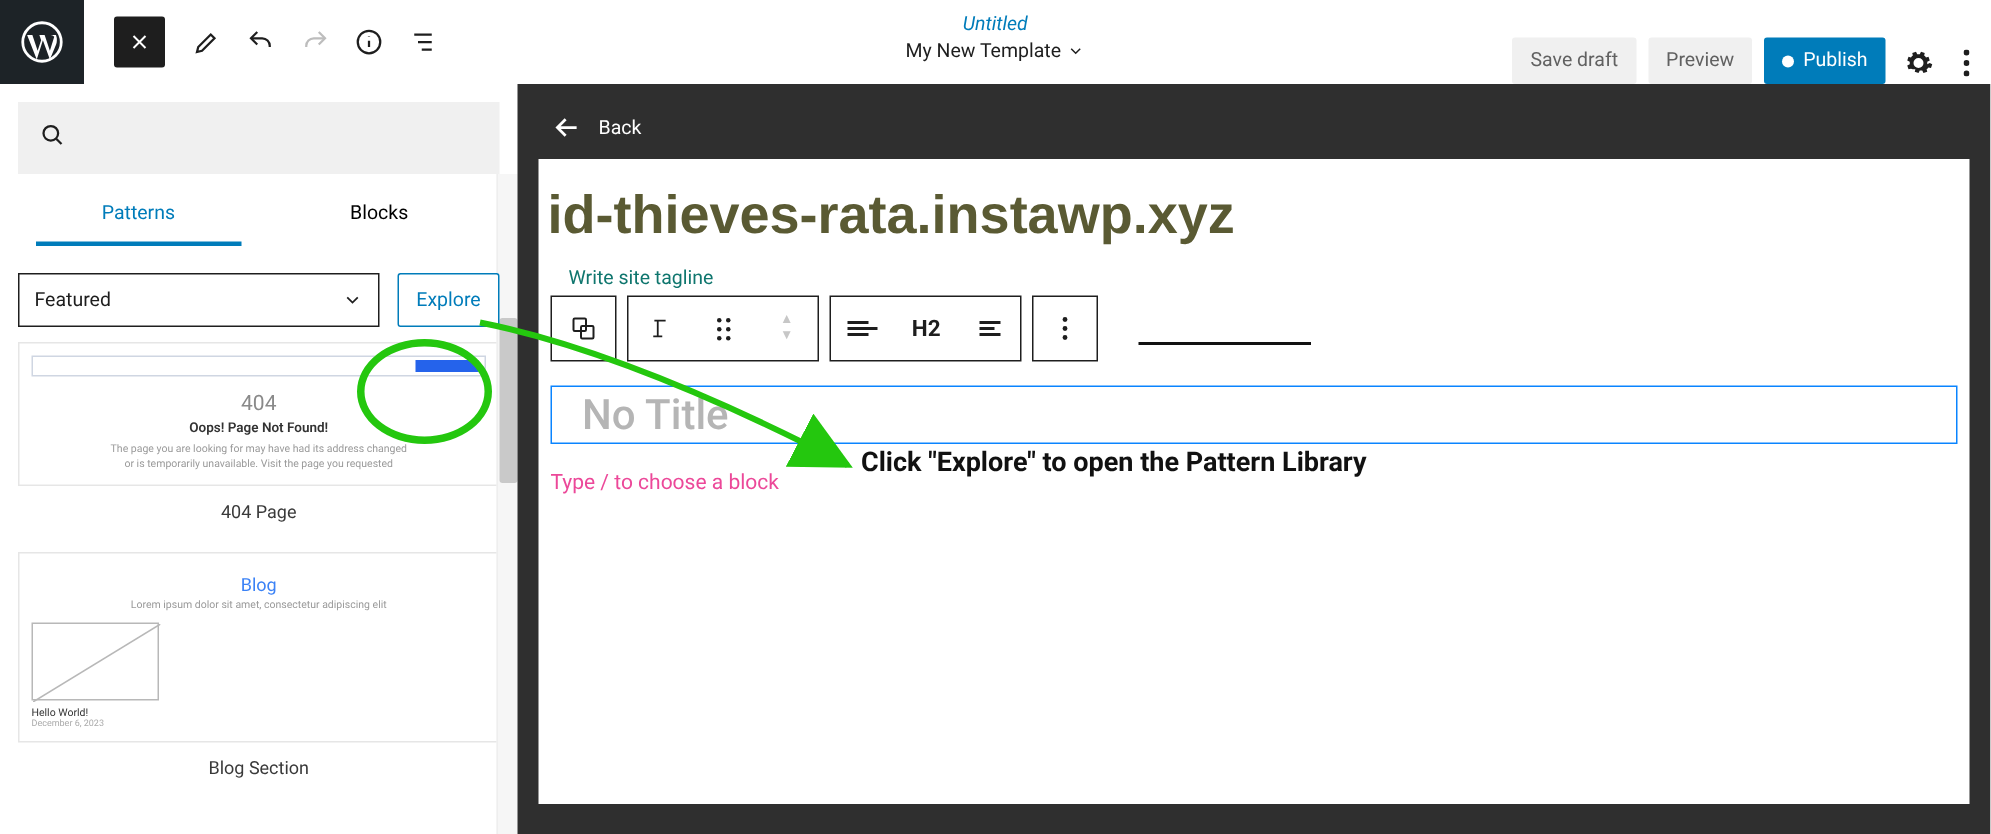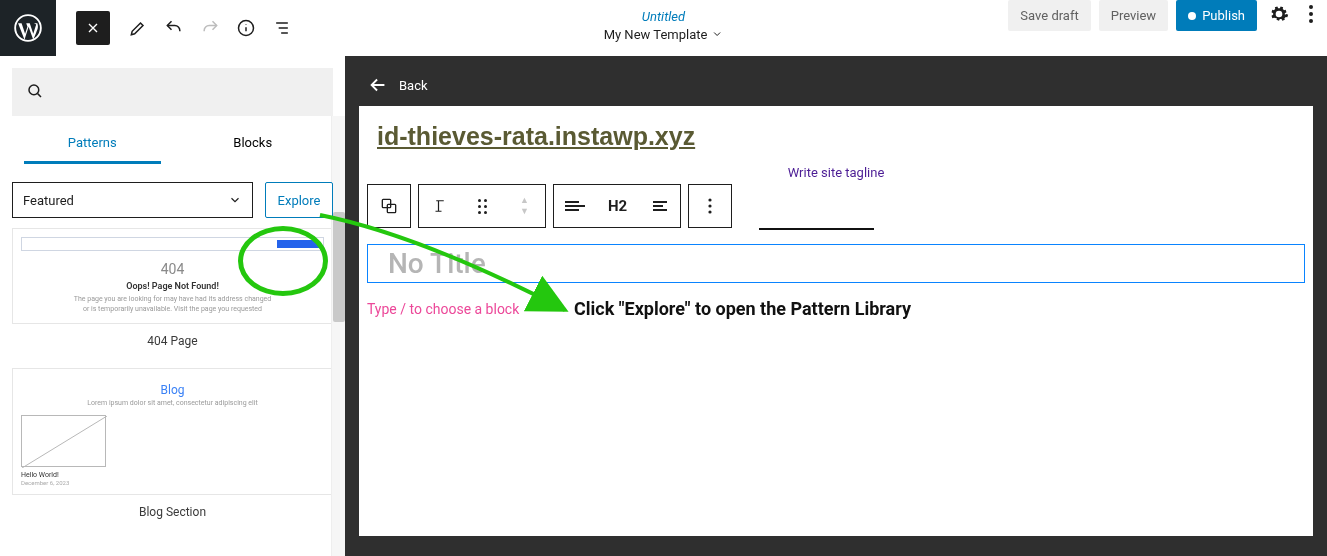--- a/index.html
+++ b/index.html
@@ -8,21 +8,21 @@
   
   .topbar { height:56px; display:flex; align-items:center; position:relative; background:#fff; }
   .wp-logo { width:56px; height:56px; background:#1d2327; display:flex; align-items:center; justify-content:center; }
   .wp-logo svg { width:28px; height:28px; fill:#fff; }
   .close-btn { width:34px; height:34px; margin-left:20px; margin-right:10px; background:#1e1e1e; color:#fff; display:flex; align-items:center; justify-content:center; border-radius:2px; cursor:pointer; }
   .tb-btn { width:36px; height:36px; display:flex; align-items:center; justify-content:center; cursor:pointer; color:#1e1e1e; }
   .tb-btn.disabled { color:#bdbdbd; }
   .doc-title { position:absolute; left:50%; top:8px; transform:translateX(-50%); text-align:center; line-height:1.35; }
   .doc-title .untitled { color:#007cba; font-style:italic; font-size:13px; }
   .doc-title .template { color:#1e1e1e; font-size:13px; display:flex; align-items:center; justify-content:center; gap:4px; }
-  .right-actions { position:absolute; right:6px; top:0; height:56px; display:flex; align-items:flex-start; gap:8px; }
+  .right-actions { position:absolute; right:6px; top:0; height:56px; display:flex; align-items:flex-end; gap:8px; }
   .btn { padding:8px 12px; font-size:13px; border-radius:2px; cursor:pointer; }
   .btn-ghost { background:#f0f0f0; color:#616161; }
   .btn-publish { background:#007cba; color:#fff; display:flex; align-items:center; gap:6px; }
   .btn-publish .dot { width:8px; height:8px; background:#fff; border-radius:50%; }
 
   
   .main { display:flex; height:500px; }
   .sidebar { width:345px; background:#fff; position:relative; }
   .canvas-wrap { flex:1; background:#2f2f2f; position:relative; }
 
@@ -68,22 +68,22 @@
   .tblog .date { font-size:6px; color:#aaa; }
 
   
   .sb-scroll { position:absolute; right:0; top:60px; width:14px; height:490px; background:#f6f6f6; border-left:1px solid #eee; }
   .sb-thumb { position:absolute; width:12px; left:1px; top:96px; height:110px; background:#c9c9c9; border-radius:2px; }
 
   
   .back-row { display:flex; align-items:center; gap:10px; padding:18px 22px 10px 22px; color:#fff; }
   .back-row svg { width:22px; height:22px; stroke:#fff; fill:none; }
   .page-surface { background:#fff; margin:0 14px 14px 14px; min-height:430px; position:relative; padding:16px 0 0 0; }
-  .site-link { font-family:"Segoe UI", sans-serif; font-size:25px; font-weight:600; color:#5a5a33; text-decoration:underline; padding:0 18px; }
-  .tagline { color:#4c1d95; font-size:13px; padding:14px 8px 2px 8px;text-align:center; }
+  .site-link { font-family:"Segoe UI", sans-serif; font-size:36px; font-weight:600; color:#5a5a33; padding:0 6px; }
+  .tagline { color:#0f766e; font-size:13px; padding:14px 8px 2px 20px; }
   .tagline .txt { text-decoration: line-through; text-decoration-color: rgba(0,0,0,0); position:relative; }
   .block-tb { display:flex; gap:7px; margin:2px 0 0 8px; }
   .bt-group { border:1px solid #1e1e1e; height:44px; display:flex; align-items:center; background:#fff; }
   .bt { width:42px; height:44px; display:flex; align-items:center; justify-content:center; cursor:pointer; font-size:13px; }
   .bt + .bt { border-left:1px solid transparent; }
   .bt.h2 { font-weight:700; font-size:15px; }
 
   .no-title-box { margin:16px 8px 0 8px; border:1.5px solid #0a84ff; padding:2px 20px; }
   .no-title { font-size:28px; color:#b5b5b5; font-weight:500; }
   .chooser { padding:18px 8px; color:#ec4899; font-size:14px; }

